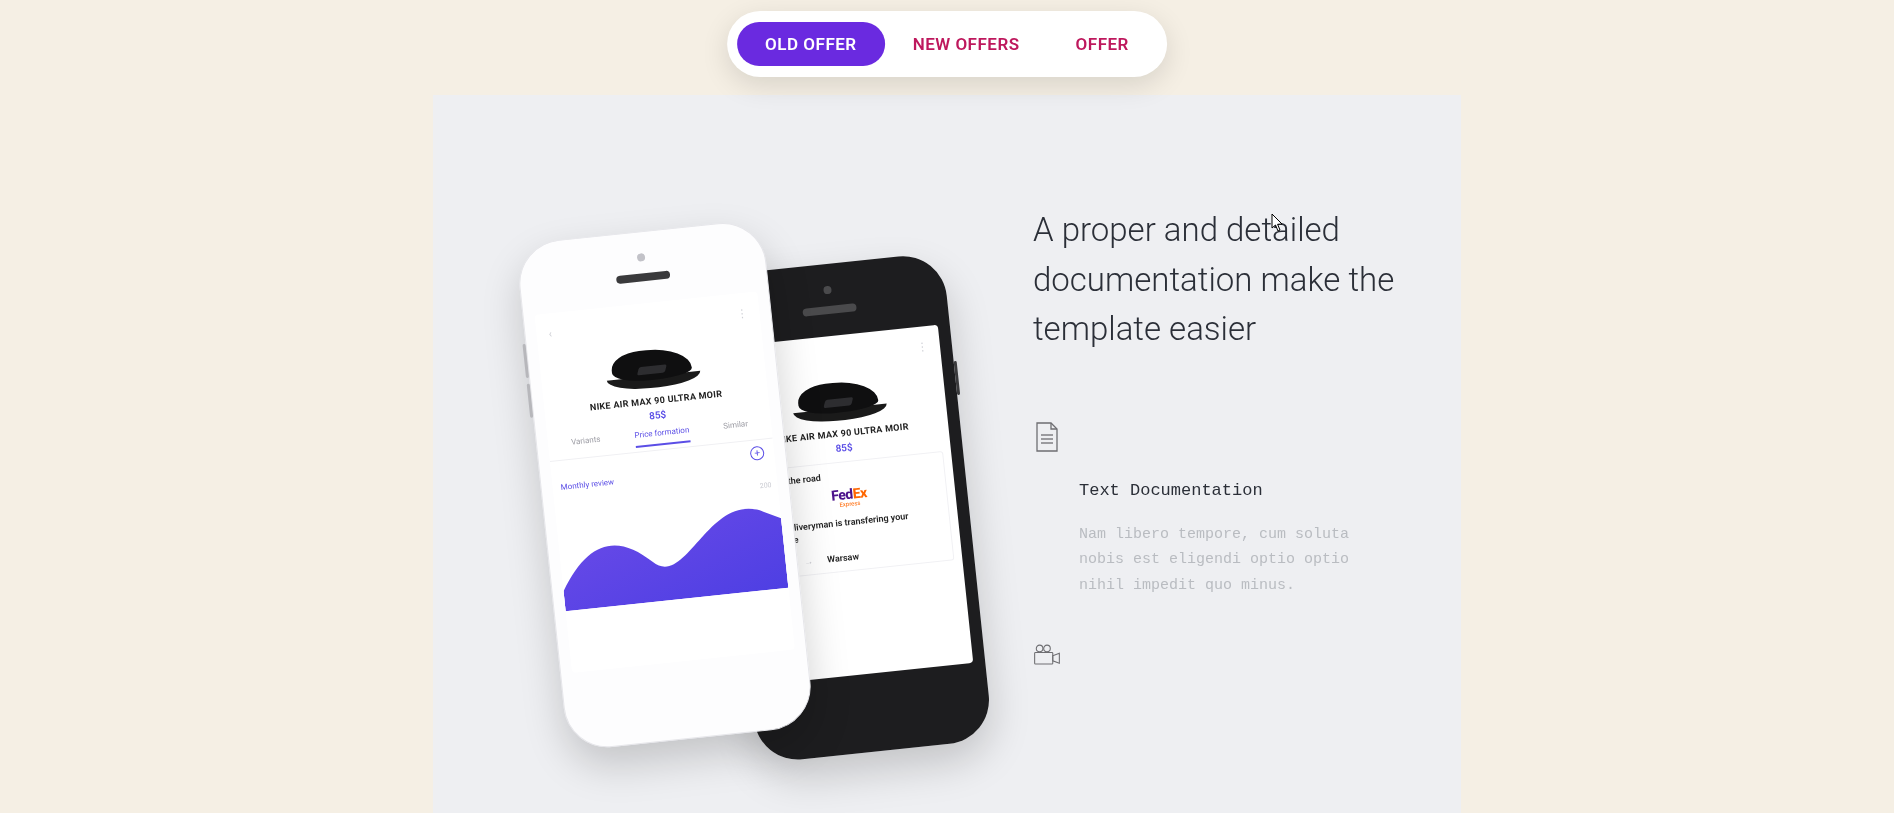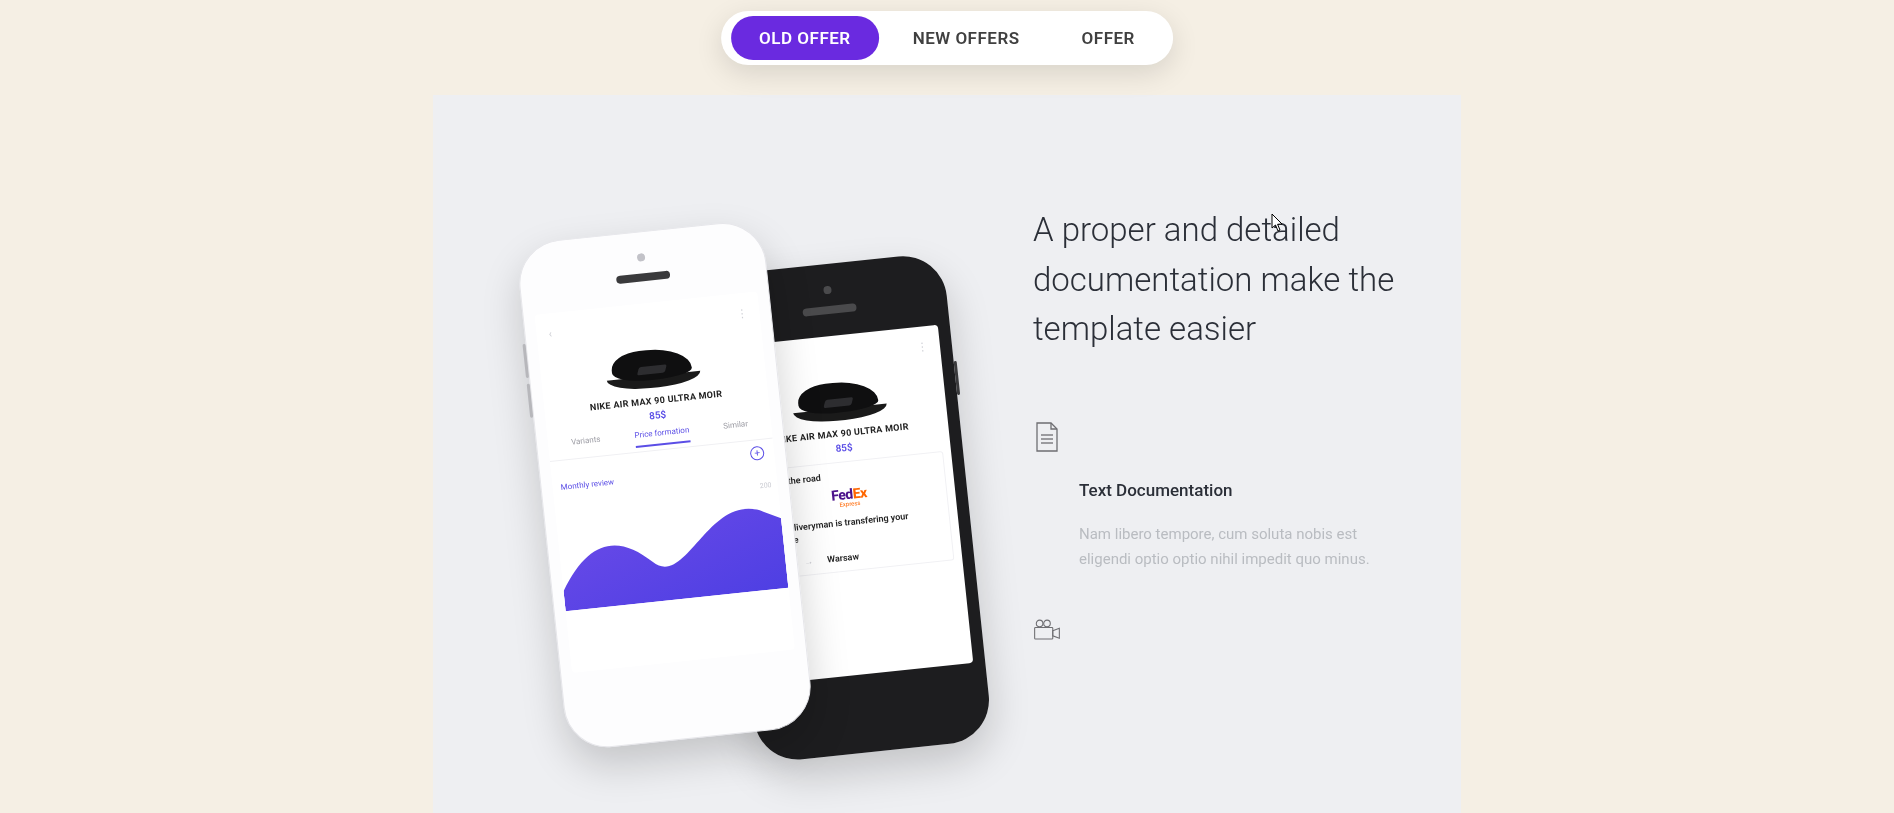--- a/index.html
+++ b/index.html
@@ -16,32 +16,31 @@
 .tab-pill {
   position: absolute;
   top: 11px;
   left: 50%;
   transform: translateX(-50%);
   background: #fff;
   border-radius: 999px;
   box-shadow: 0 8px 28px rgba(0,0,0,0.12);
   display: flex;
   align-items: center;
-  padding: 5px 10px;
-  gap: 6px;
+  padding: 11px 10px;
   z-index: 20;
   text-align: right;
 }
 .tab-pill .tab {
   padding: 12px 28px;
   border-radius: 999px;
   font-size: 17px;
   font-weight: 600;
   letter-spacing: 0.5px;
-  color: #404040;
+  color: #be185d;
   cursor: pointer;
   white-space: nowrap;
 }
 .tab-pill .tab.active {
   background: #6a2ae0;
   color: #fff;
 }
 
 
 .card {
@@ -63,20 +62,21 @@
   width: 370px;
 }
 .headline {
   font-size: 33px;
   font-weight: 300;
   line-height: 1.5;
   color: #2b2f38;
 }
 .feature {
   margin-top: 68px;
+  font-family: Liberation Mono, monospace;
 }
 .feature-icon {
   width: 28px;
   height: 30px;
   color: #6e6e72;
   margin-bottom: 24px;
 }
 .feature-title {
   font-size: 17px;
   font-weight: 500;

